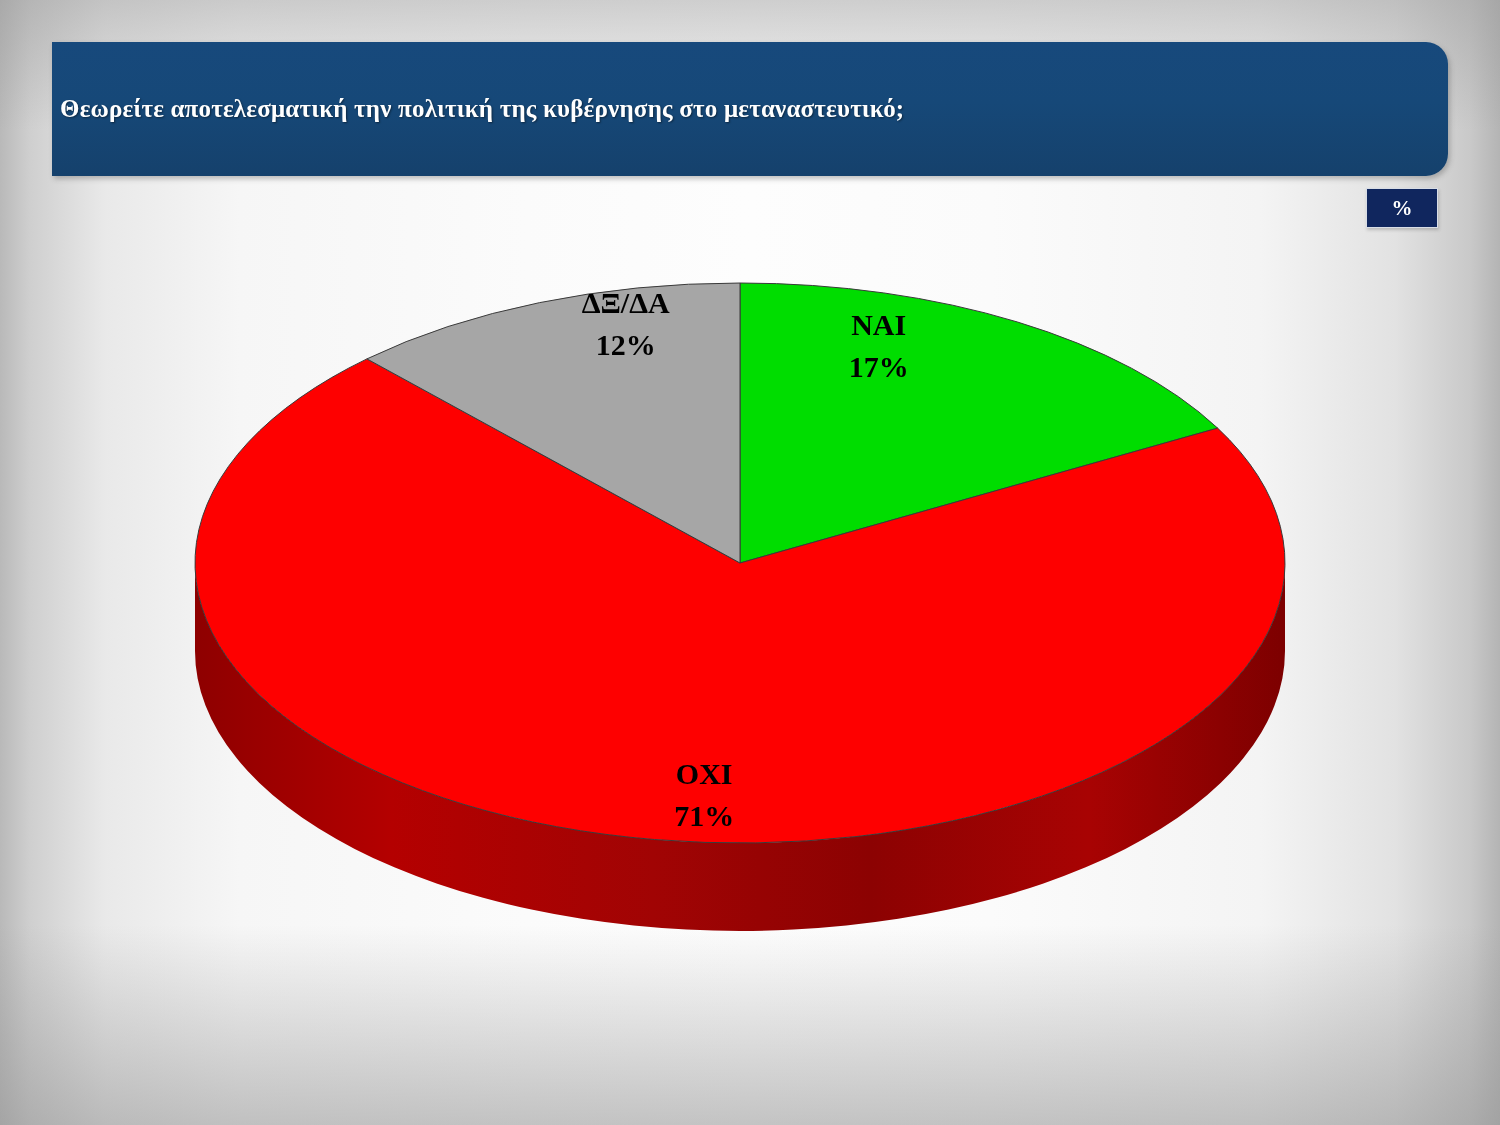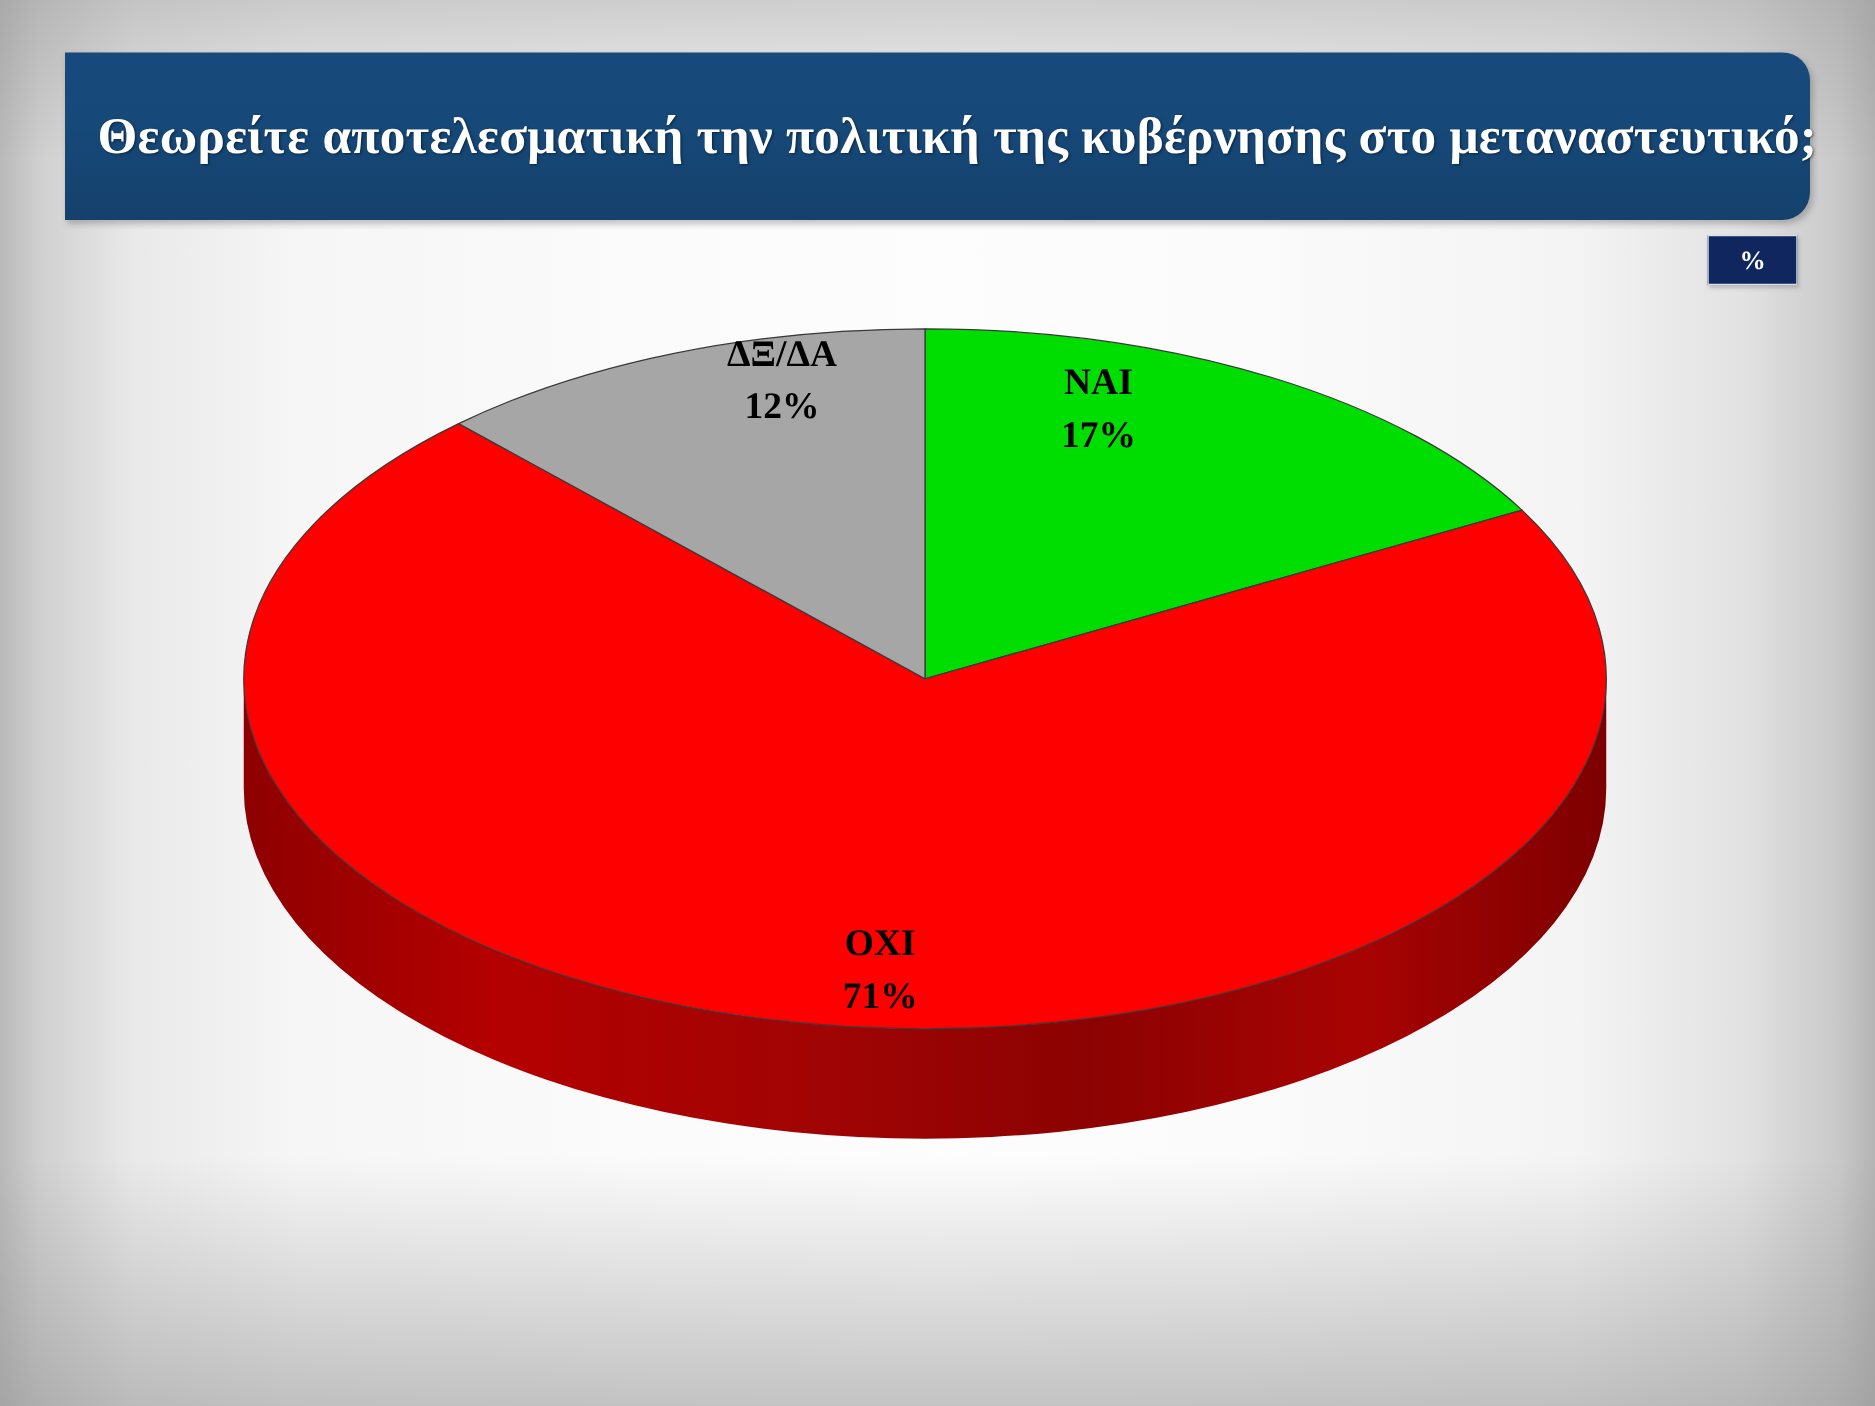--- a/index.html
+++ b/index.html
@@ -32,45 +32,45 @@
   
   .title-bar {
     position:absolute; left:52px; top:42px; width:1396px; height:134px;
     background:linear-gradient(to bottom,#17497c 0%,#164878 45%,#15416c 100%);
     border-radius:0 22px 22px 0;
     box-shadow:2px 3px 5px rgba(80,80,80,.35);
     display:flex; align-items:center;
   }
   .title-text {
     color:#ffffff;
-    font-size:41px;
+    font-size:25px;
     font-weight:bold;
     letter-spacing:.2px;
-    padding-left:26px;
+    padding-left:8px;
     padding-right:20px;
     text-shadow:1px 1px 2px rgba(0,0,0,.45);
     line-height:1.15;
     white-space:nowrap;
   }
 
   
   .pct-badge {
     position:absolute; left:1366px; top:188px; width:72px; height:40px;
     background:#10265e;
     border:1px solid #d8dde6;
     display:flex; align-items:center; justify-content:center;
     box-shadow:1px 2px 3px rgba(90,90,90,.3);
   }
   .pct-badge span {
     color:#ffffff; font-size:21px; font-weight:bold;
     font-family:"Liberation Serif", serif;
   }
 
   
-  #pie-wrap { position:absolute; left:170px; top:236px; width:1160px; height:720px; }
+  #pie-wrap { position:absolute; left:170px; top:256px; width:1160px; height:720px; }
   #pie-svg  { display:block; width:1160px; height:720px; }
 
   .slice-label {
     font-family:"Liberation Serif", serif;
     font-weight:bold;
     font-size:30px;
     fill:#000000;
     text-anchor:middle;
   }
 

